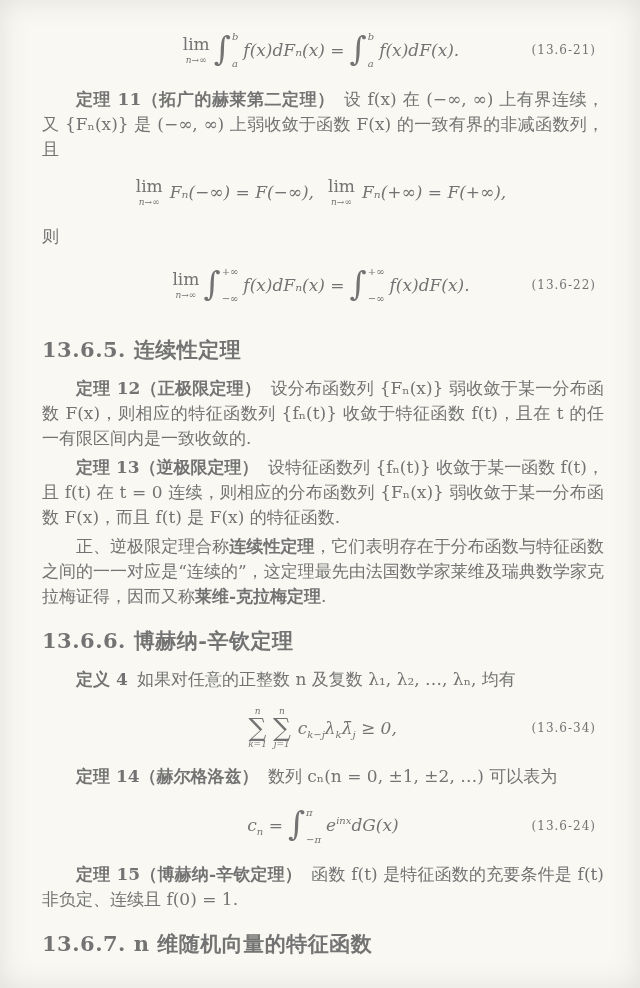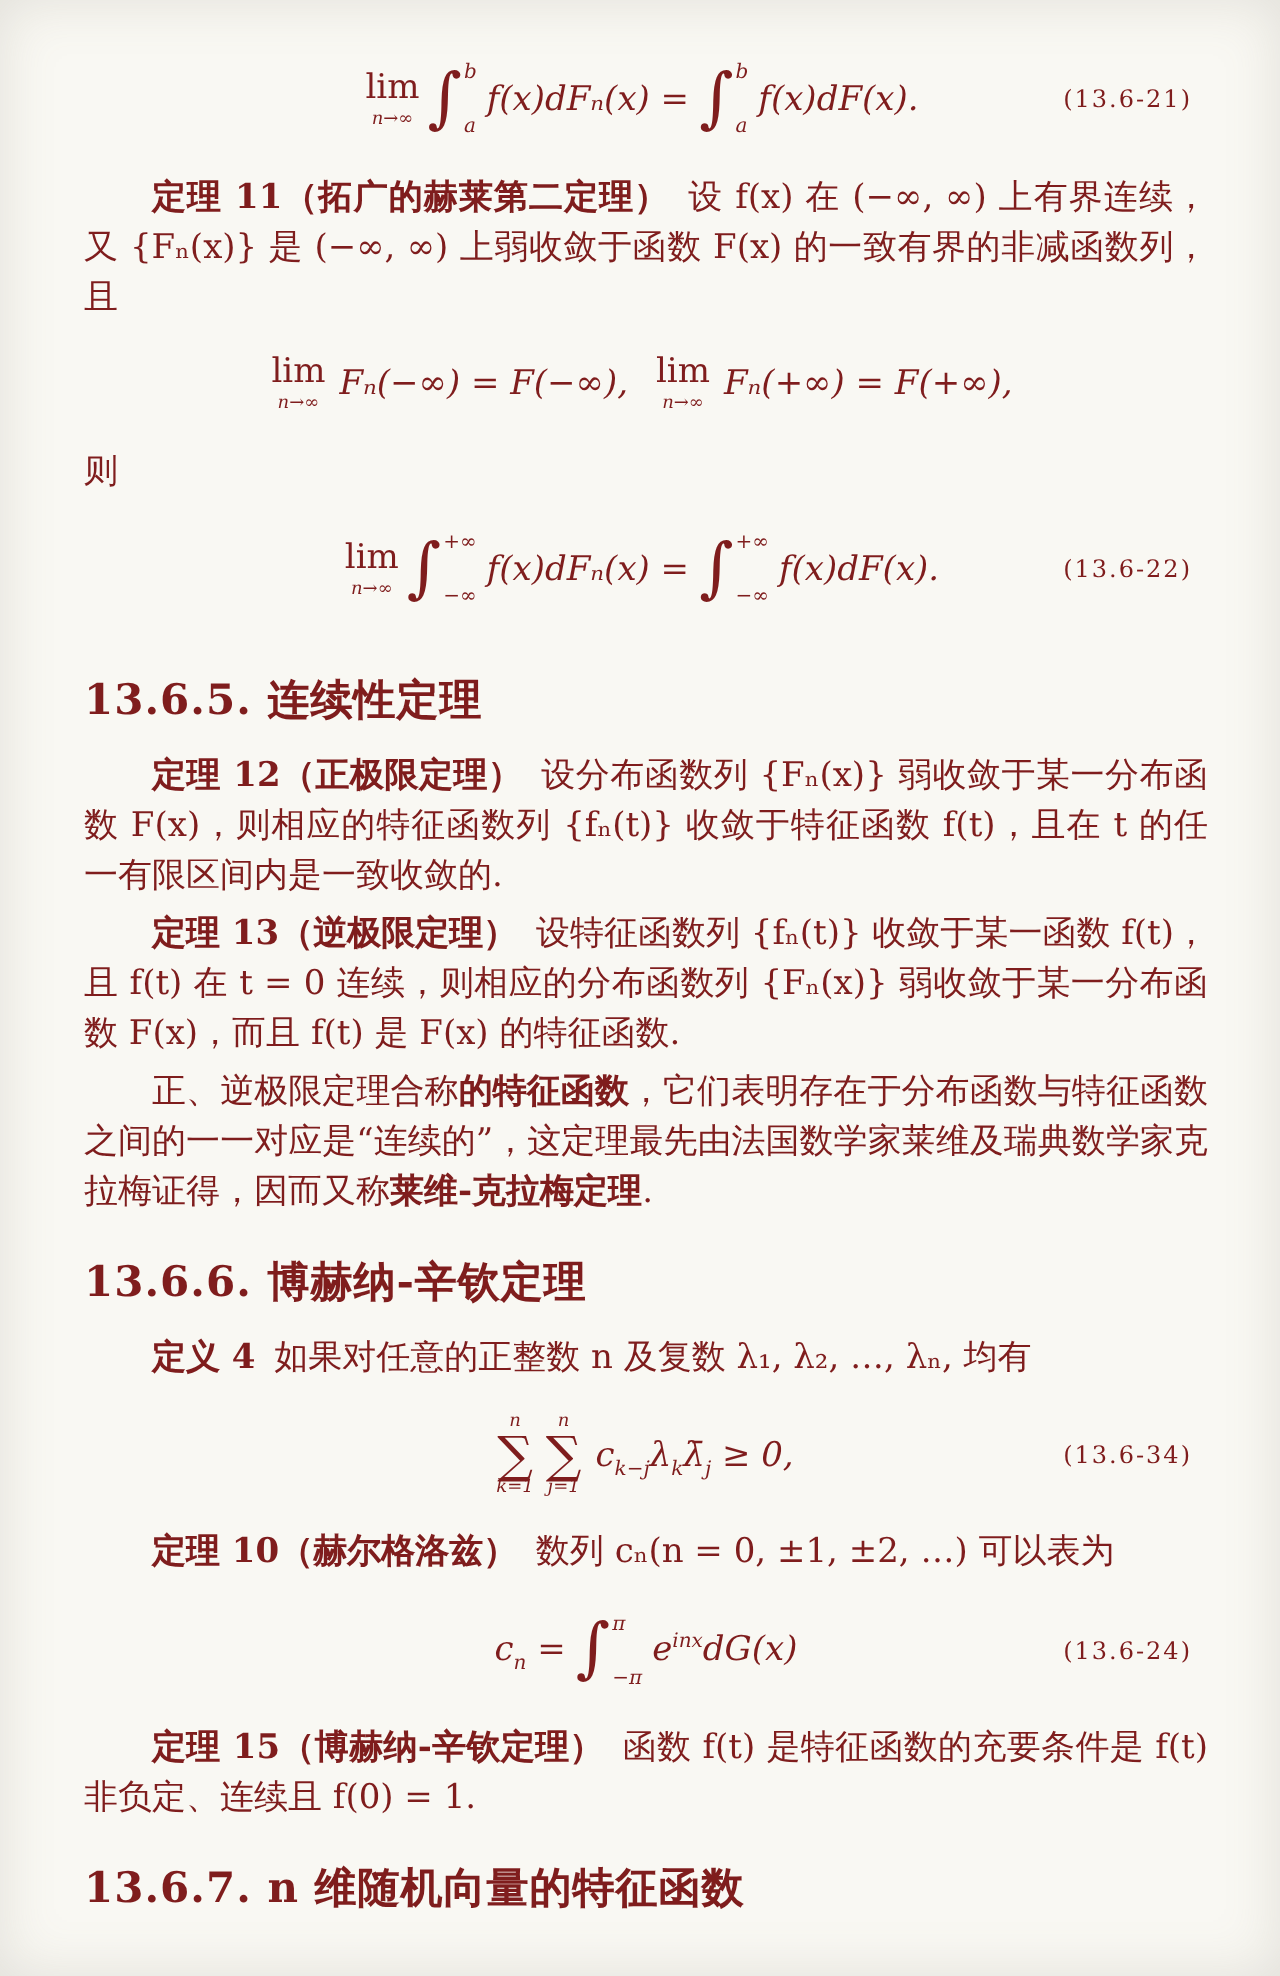--- a/index.html
+++ b/index.html
@@ -1,20 +1,20 @@
 <!DOCTYPE html>
 <html><head>
 <meta charset="utf-8">
 <style>
   * { margin:0; padding:0; box-sizing:border-box; }
   html,body { background:#e8e6e0; }
   .page {
     width:640px; height:988px;
     background:#f9f8f3;
-    color:#7f1d1d;
+    color:#737373;
     font-family:"DejaVu Serif", serif;
     font-size:17px; line-height:25px;
     padding:16px 36px 20px 42px;
     display:flex; flex-direction:column;
     overflow:hidden;
     box-shadow:inset 0 0 28px rgba(120,115,100,0.18);
   }
   .para { text-indent:2em; text-align:justify; margin:2px 0; }
   .para.noindent { text-indent:0; }
   .lbl { font-weight:bold; margin-right:0.55em; }
@@ -133,21 +133,21 @@
 
   <div class="para">
     <span class="lbl">定理 12（正极限定理）</span><span>设分布函数列 {Fₙ(x)} 弱收敛于某一分布函数 F(x)，则相应的特征函数列 {fₙ(t)} 收敛于特征函数 f(t)，且在 t 的任一有限区间内是一致收敛的.</span>
   </div>
 
   <div class="para">
     <span class="lbl">定理 13（逆极限定理）</span><span>设特征函数列 {fₙ(t)} 收敛于某一函数 f(t)，且 f(t) 在 t = 0 连续，则相应的分布函数列 {Fₙ(x)} 弱收敛于某一分布函数 F(x)，而且 f(t) 是 F(x) 的特征函数.</span>
   </div>
 
   <div class="para">
-    <span>正、逆极限定理合称</span><span class="b">的特征函数</span><span>，它们表明存在于分布函数与特征函数之间的一一对应是“连续的”，这定理最先由法国数学家莱维及瑞典数学家克拉梅证得，因而又称</span><span class="b">莱维-克拉梅定理</span><span>.</span>
+    <span>正、逆极限定理合称</span><span class="b">连续性定理</span><span>，它们表明存在于分布函数与特征函数之间的一一对应是“连续的”，这定理最先由法国数学家莱维及瑞典数学家克拉梅证得，因而又称</span><span class="b">莱维-克拉梅定理</span><span>.</span>
   </div>
 
   <div class="sechead">13.6.6. 博赫纳-辛钦定理</div>
 
   <div class="para">
     <span class="lbl">定义 4</span><span>如果对任意的正整数 n 及复数 λ₁, λ₂, …, λₙ, 均有</span>
   </div>
 
   <div class="eqrow">
     <span class="sumblk">
@@ -159,21 +159,21 @@
       <span class="ssup">n</span>
       <span class="sig">∑</span>
       <span class="ssub">j=1</span>
     </span>
     <span class="mbody"><span>c</span><sub>k−j</sub><span>λ</span><sub>k</sub><span>λ̄</span><sub>j</sub> <span>≥ 0,</span></span>
     <span class="eqtag">(13.6-34)</span>
   </div>
 
 
   <div class="para">
-    <span class="lbl">定理 10（赫尔格洛兹）</span><span>数列 cₙ(n = 0, ±1, ±2, …) 可以表为</span>
+    <span class="lbl">定理 14（赫尔格洛兹）</span><span>数列 cₙ(n = 0, ±1, ±2, …) 可以表为</span>
   </div>
 
   <div class="eqrow">
     <span class="mbody"><span>c</span><sub>n</sub> <span>=</span></span>
     <span class="intwrap">
       <span class="intsign">∫</span>
       <span class="intlims">
         <span>π</span>
         <span>−π</span>
       </span>

